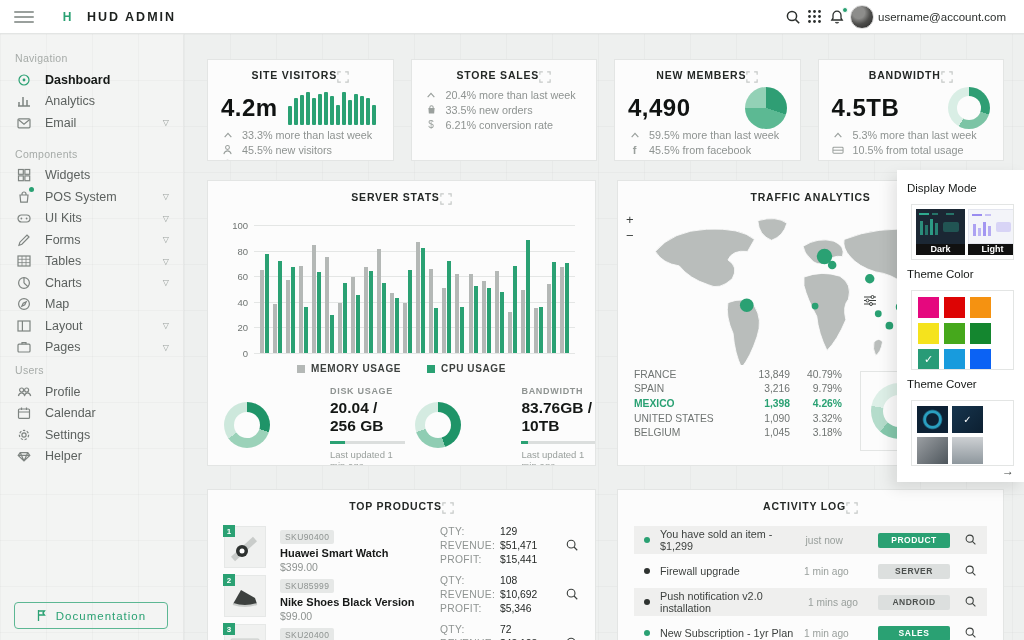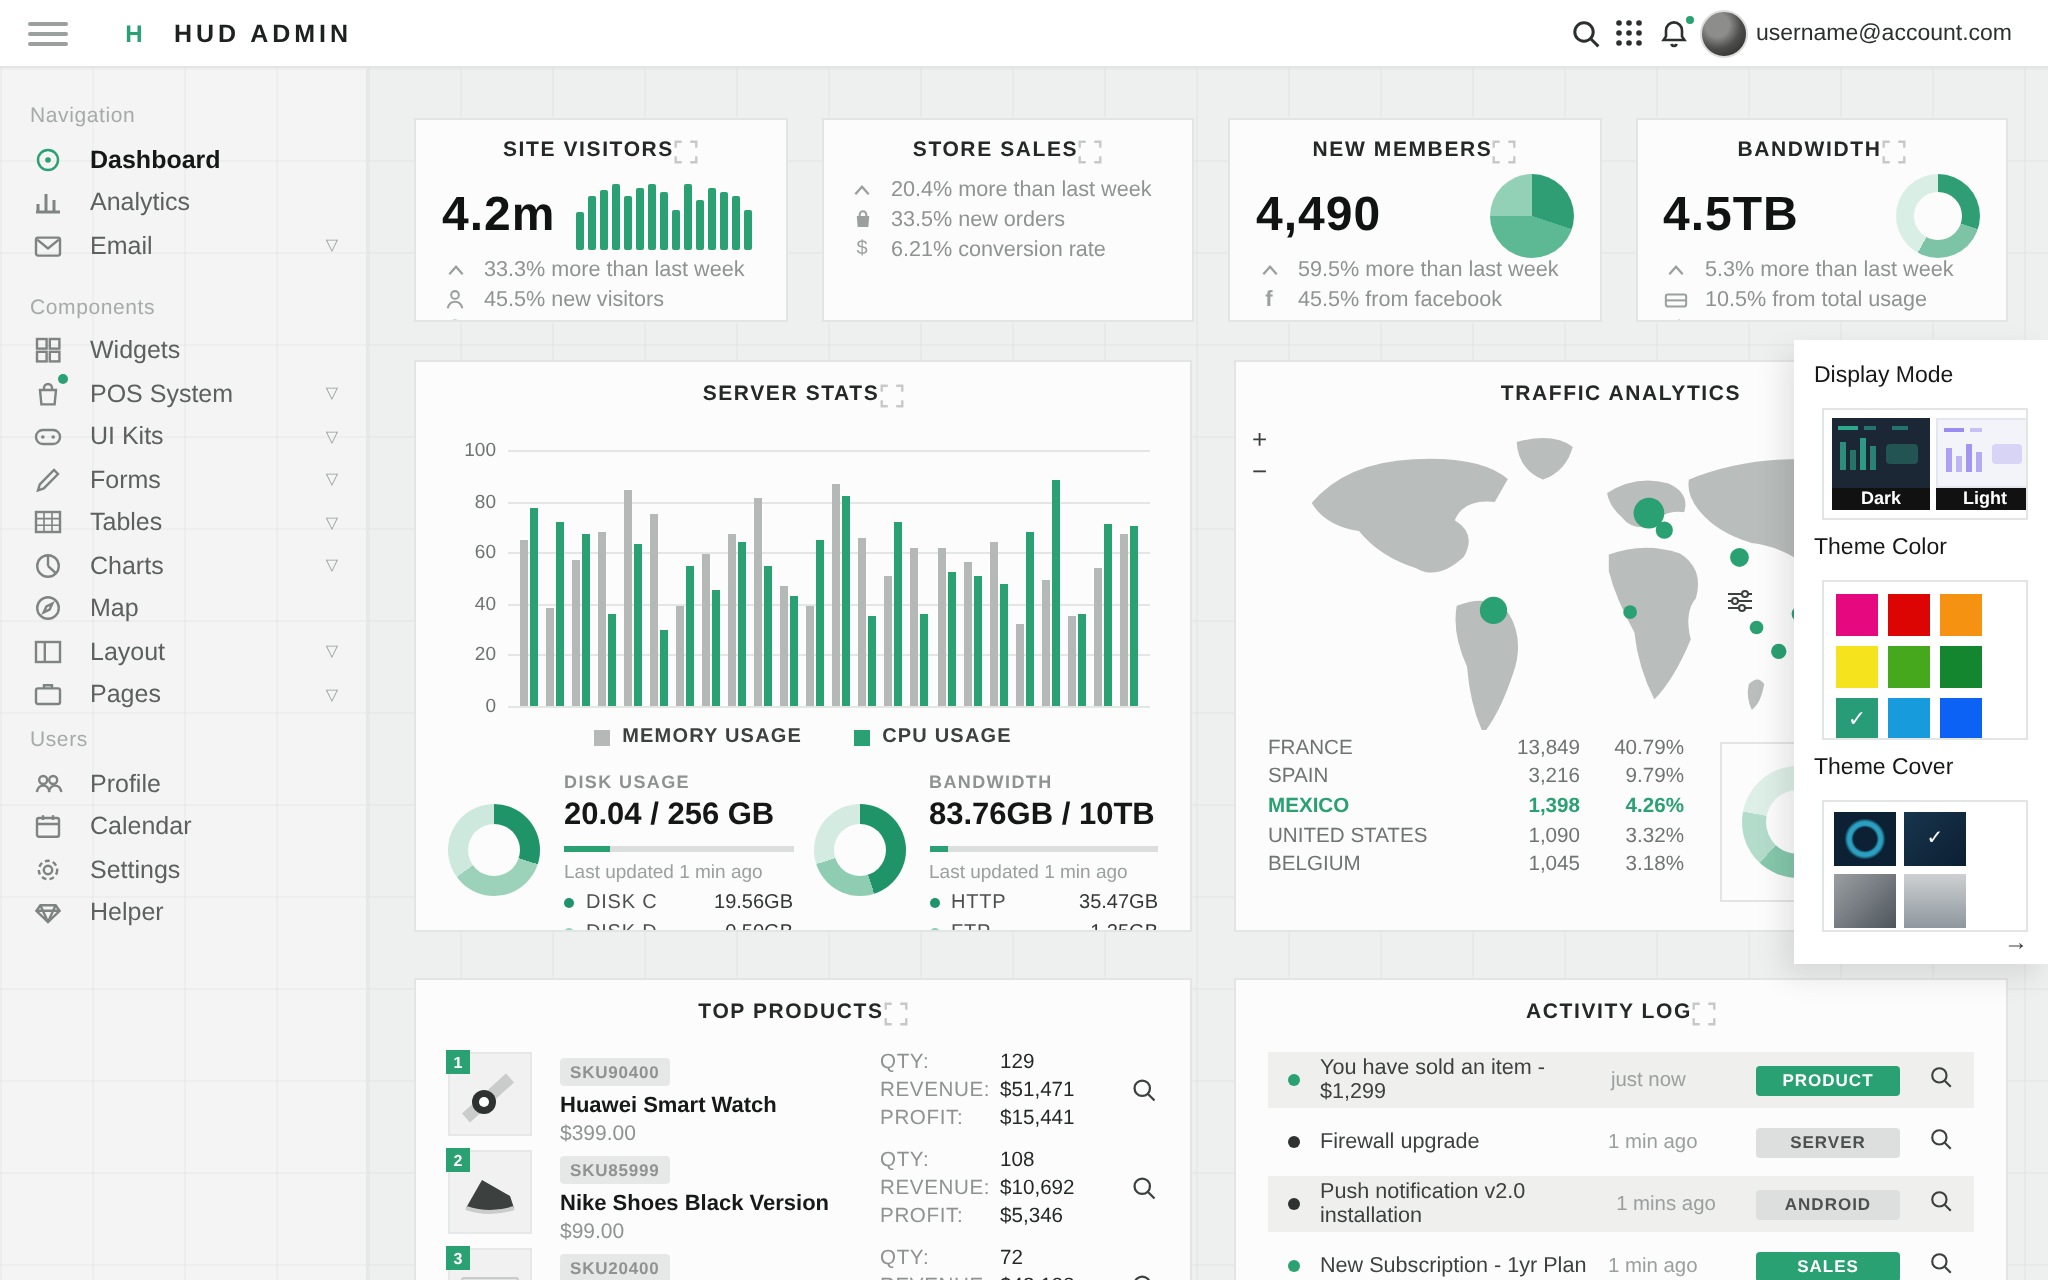--- a/index.html
+++ b/index.html
@@ -82,21 +82,21 @@
   .bgroup i { width:4px; }
   .bgroup .mem { background:#b4b8b6; }
   .bgroup .cpu { background:#2aa173; }
   .legend { display:flex; justify-content:center; gap:26px; margin-top:10px; font-size:10px; font-weight:bold; letter-spacing:.6px; color:#3c403e; }
   .legend .li { display:flex; align-items:center; gap:6px; }
   .legend .sq { width:8px; height:8px; }
   .srv-bottom { display:flex; gap:10px; margin-top:12px; }
   .srv-col { flex:1; display:flex; gap:12px; }
   .srv-donut { width:46px; height:46px; border-radius:50%; position:relative; margin-top:16px; flex:none; }
   .srv-donut::after { content:""; position:absolute; inset:10px; border-radius:50%; background:#fcfcfc; }
-  .srv-info { flex:1; }
+  .srv-info { flex:1;margin-left:48px; }
   .srv-label { font-size:9px; font-weight:bold; letter-spacing:.7px; color:#8e9391; }
   .srv-val { font-size:15.5px; font-weight:bold; color:#14171 5; color:#141715; margin-top:3px; }
   .pbar { height:3px; background:#dbdedd; margin-top:6px; position:relative; }
   .pbar i { position:absolute; left:0; top:0; bottom:0; background:#2aa173; }
   .updated { font-size:9.5px; color:#9aa09d; margin-top:5px; }
   .kv { display:flex; align-items:center; font-size:10px; margin-top:4px; }
   .kv .dot { width:5px; height:5px; border-radius:50%; margin-right:6px; }
   .kv .k { color:#4c504e; letter-spacing:.4px; }
   .kv .v { margin-left:auto; color:#34383 6; color:#343836; }
 
@@ -143,21 +143,21 @@
   .cover { width:31px; height:27px; cursor:pointer; position:relative; }
   .cover span { position:absolute; inset:0; display:flex; align-items:center; justify-content:center; color:#fff; font-size:10px; font-weight:bold; }
   .tp-arrow { position:absolute; right:10px; bottom:4px; font-size:12px; color:#3c403e; cursor:pointer; }
 
   
   .prod-rows { margin-top:8px; }
   .prow { display:flex; align-items:flex-start; height:42px; margin-bottom:7px; }
   .pimg { position:relative; width:42px; height:42px; background:#f0f1f0; border:1px solid #e6e8e7; flex:none; }
   .rankb { position:absolute; top:-2px; left:-2px; width:12px; height:12px; background:#2aa173; color:#fff; font-size:8px; font-weight:bold; display:flex; align-items:center; justify-content:center; }
   .pmain { margin-left:14px; width:170px; }
-  .skub { display:inline-block; background:#e6e8e7; color:#8e9391; font-size:8.5px; font-weight:bold; letter-spacing:.4px; padding:2px 5px; border-radius:2px; }
+  .skub { display:inline-block; background:#e6e8e7; color:#8e9391; font-size:8.5px; font-weight:normal; letter-spacing:.4px; padding:2px 5px; border-radius:2px; }
   .pname { font-size:11px; font-weight:bold; color:#17191 8; color:#171918; margin-top:3px; }
   .pprice { font-size:10.5px; color:#8e9391; margin-top:2px; }
   .pstats { margin-left:auto; width:120px; font-size:10.3px; }
   .pstats .srow { display:flex; height:14px; }
   .pstats .sl { color:#8e9391; width:60px; letter-spacing:.3px; }
   .pstats .sv { color:#24282 6; color:#242826; }
   .pzoom { margin-left:12px; margin-top:12px; cursor:pointer; flex:none; }
 
   
   .log-rows { margin-top:8px; }
@@ -382,20 +382,26 @@
     </div>
     <div class="nav-item">
       <span class="nicon">
           <svg width="16" height="16" viewBox="0 0 16 16">
             <path d="M4.2 4.6h7.6l2 2.8L8 13 2.2 7.4zM4.2 4.6L8 13M11.8 4.6L8 13M2.2 7.4h11.6"></path>
           </svg>
         </span>
       <span class="nlabel">Helper</span>
     </div>
 
+    <button class="doc-btn">
+      <svg width="12" height="13" viewBox="0 0 12 13">
+          <path d="M2.5 1v11M2.5 2h6l-1.6 2L8.5 6h-6" fill="none" stroke="#2aa173" stroke-width="1.3"></path>
+        </svg>
+      <span>Documentation</span>
+    </button>
   </aside>
 
   <main class="main">
 
     <div class="stats-row">
 
       <section class="scard hud">
         <i class="c tl"></i>
           <i class="c tr"></i>
           <i class="c bl"></i>

